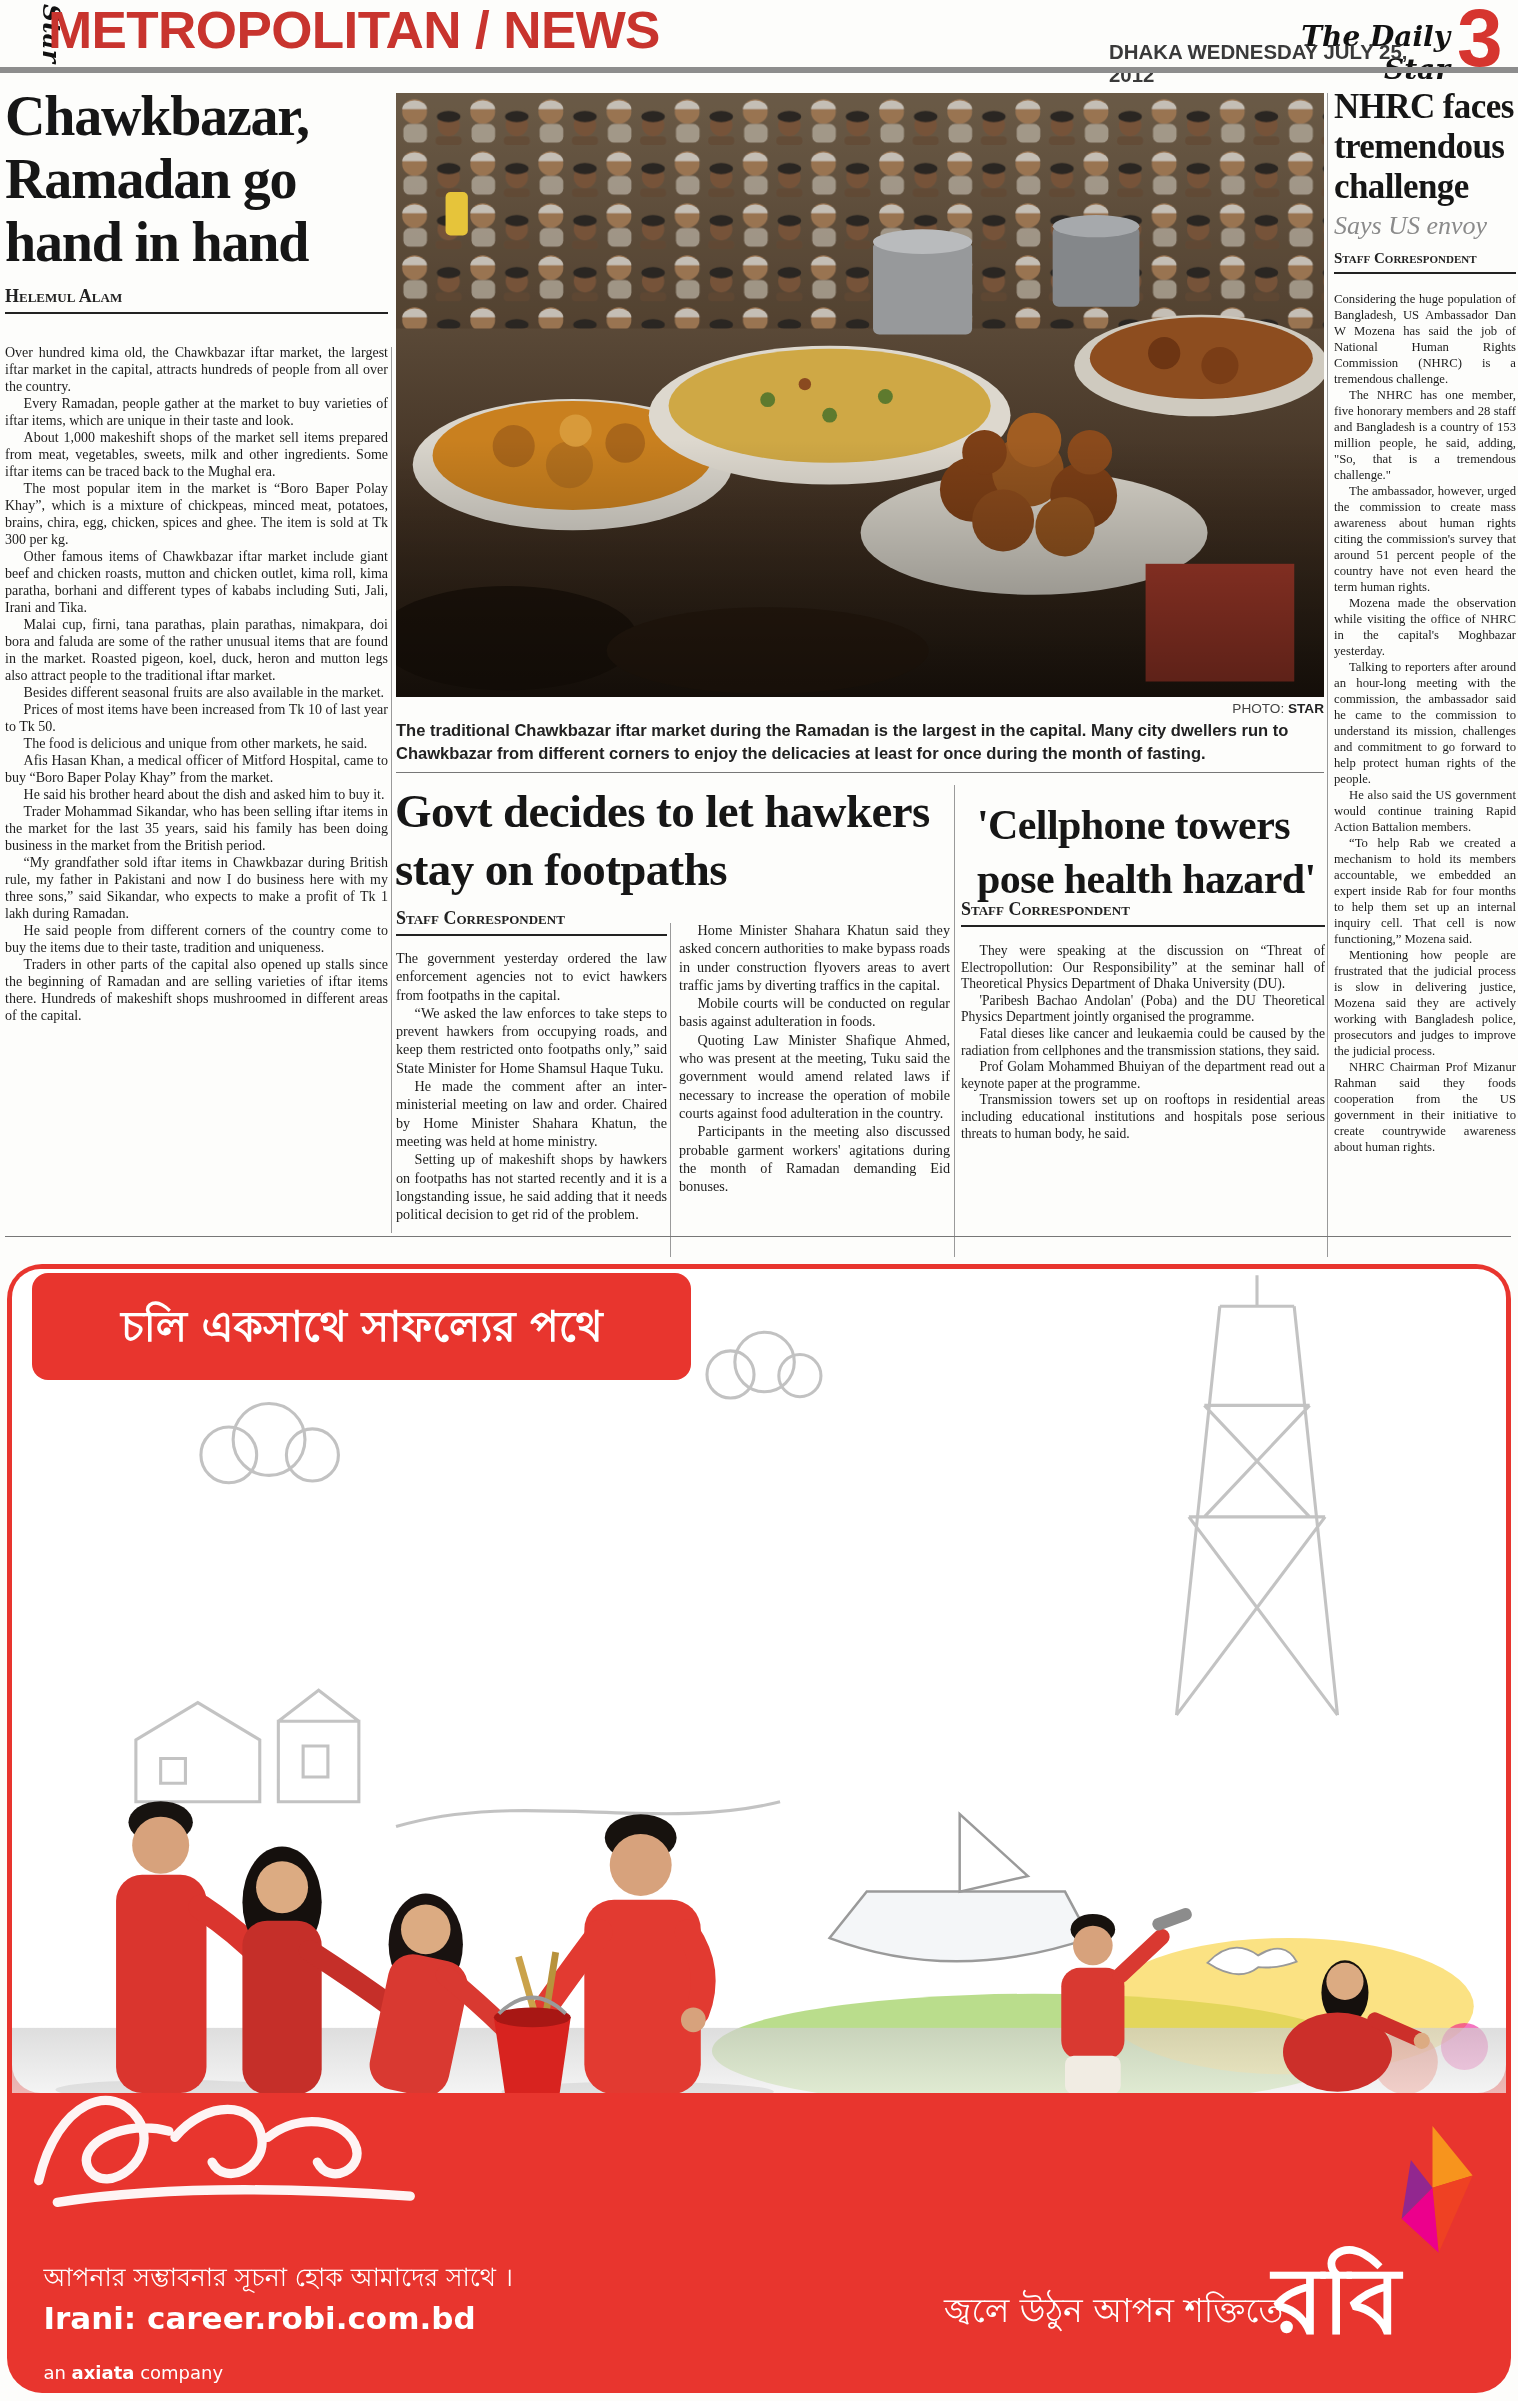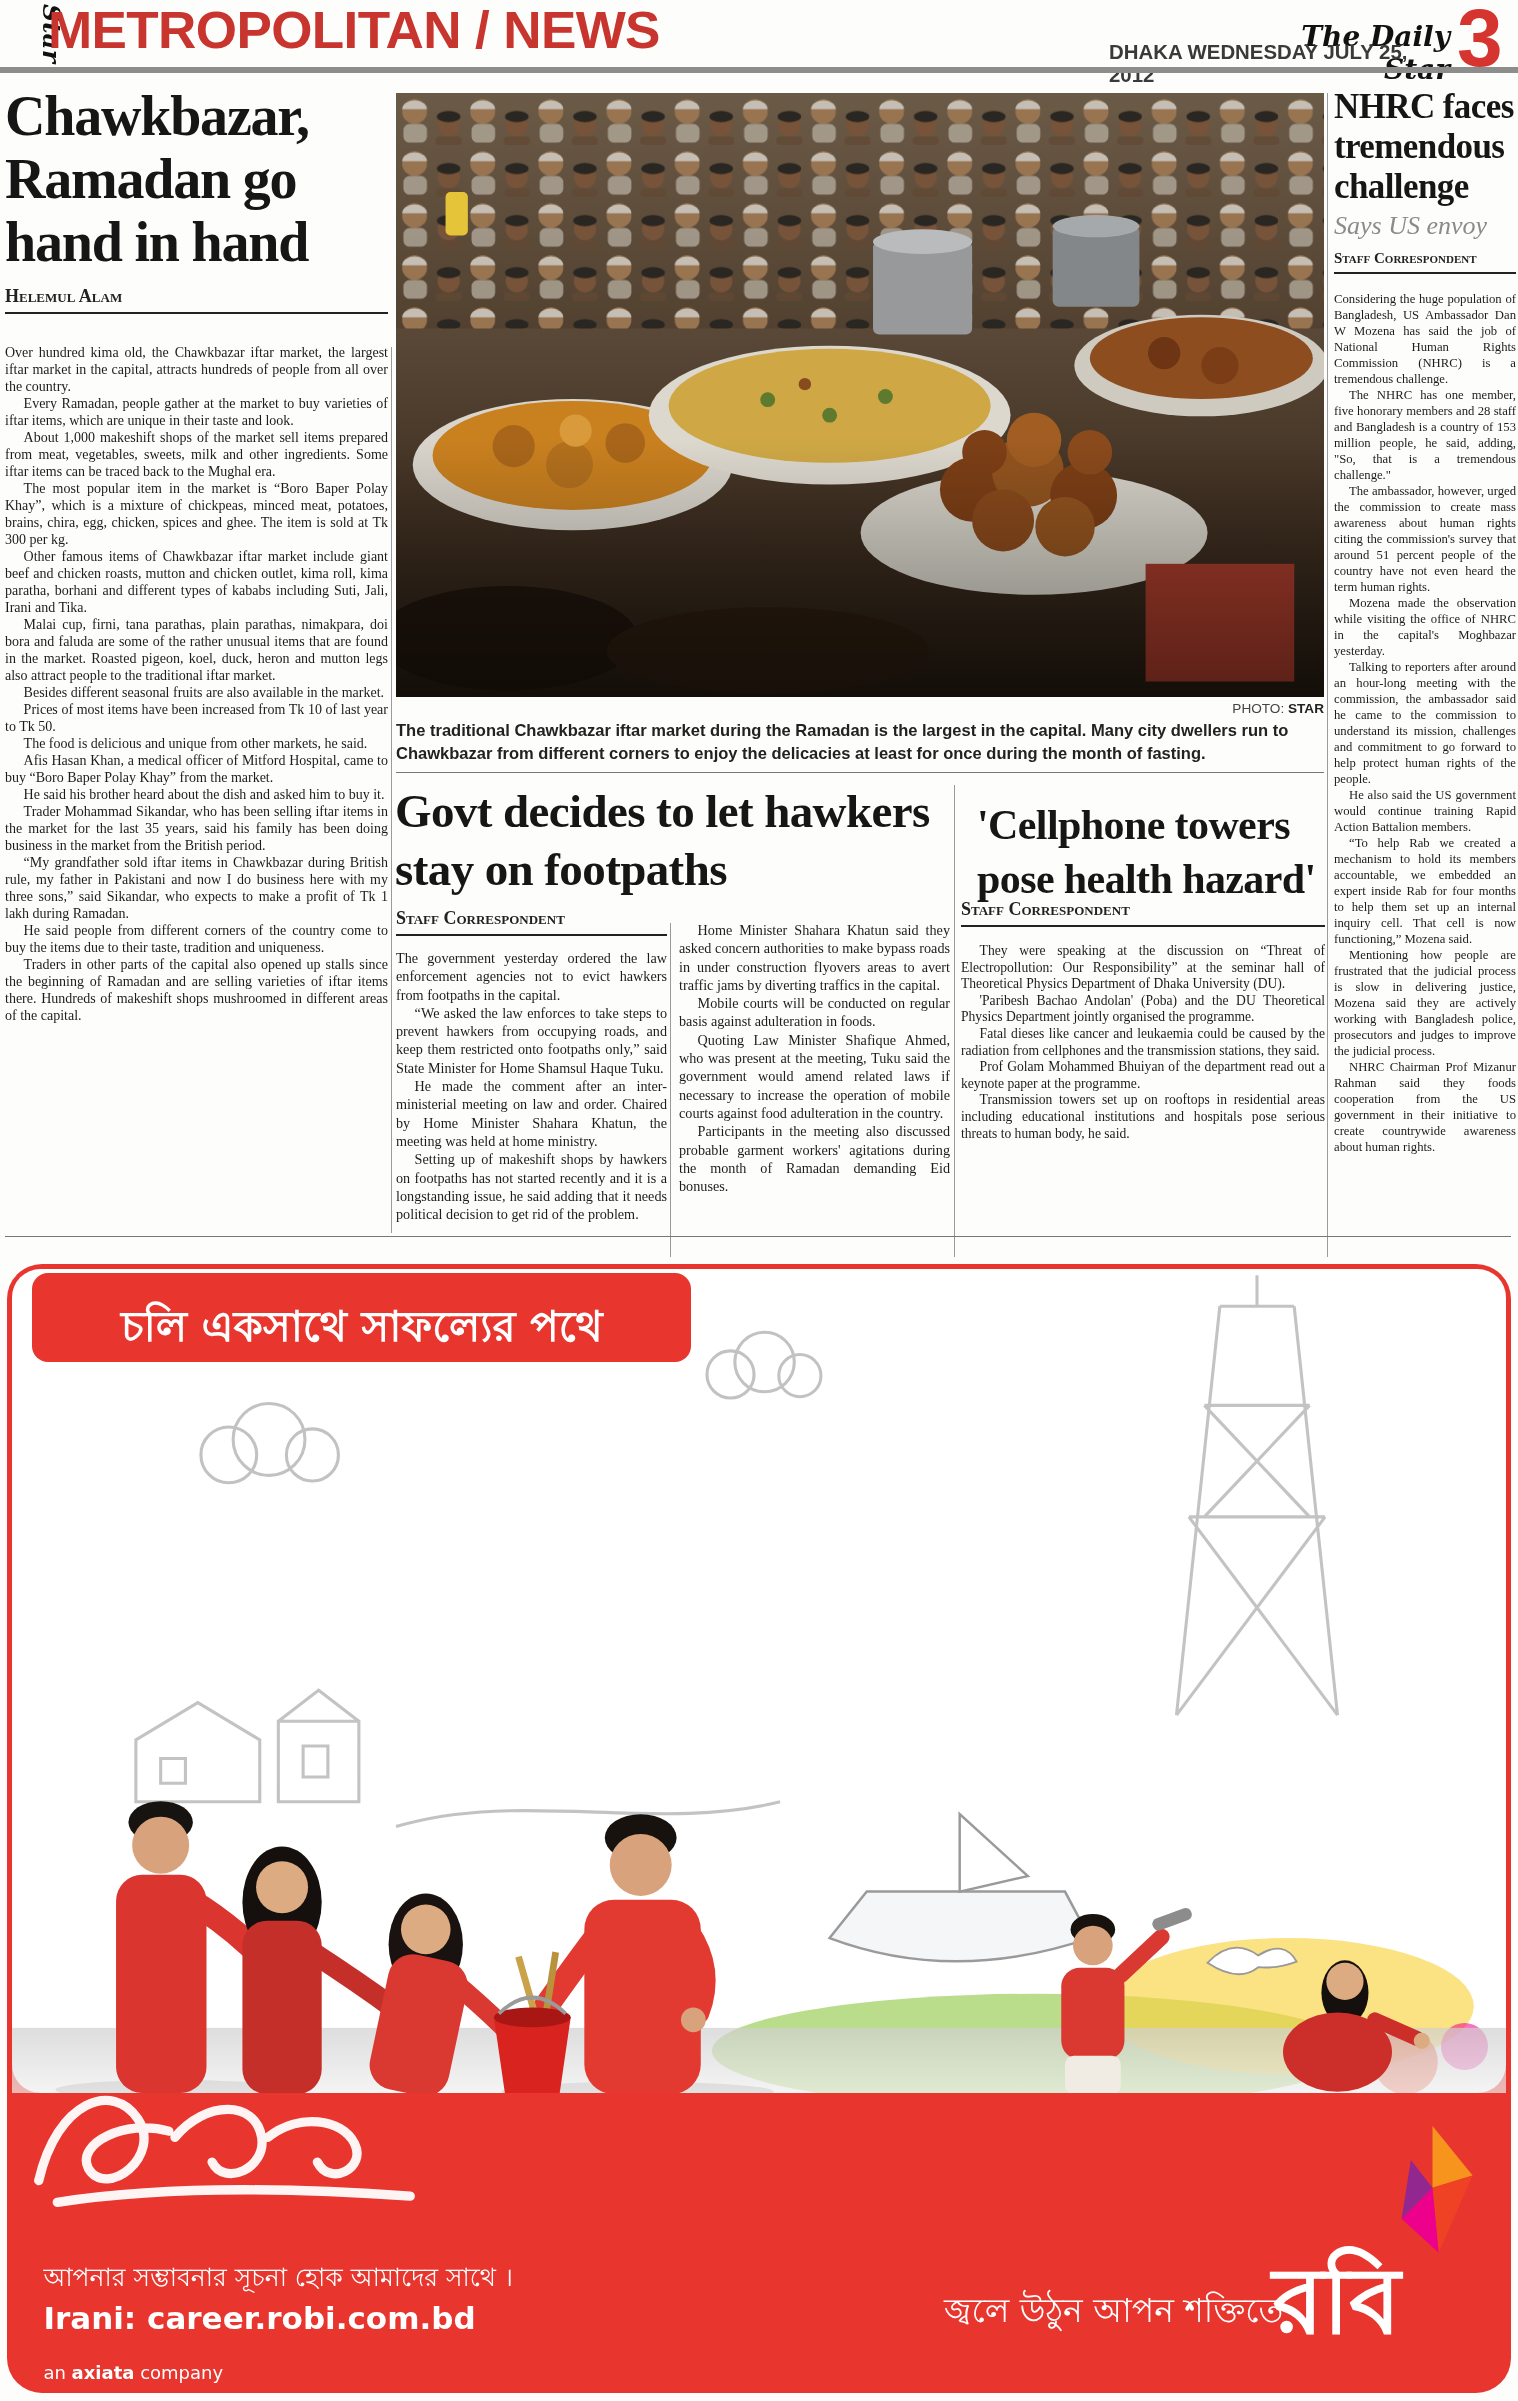--- a/index.html
+++ b/index.html
@@ -42,21 +42,21 @@
   
   .a4-head{left:1334px;top:87px;width:182px;font-weight:bold;font-size:35px;line-height:40px;letter-spacing:-0.6px;color:#161616;}
   .a4-sub{left:1334px;top:211px;width:182px;font-style:italic;font-size:26px;color:#8b8b8b;}
   .a4-by{left:1334px;top:250px;width:182px;font-size:15px;}
   .a4-body{left:1334px;top:291px;width:182px;font-size:12.7px;line-height:16px;height:969px;overflow:hidden;}
   .a4-body p{text-indent:15px;}
   .bot-rule{left:5px;top:1236px;width:1506px;}
   
   .ad{left:7.4px;top:1264px;width:1504px;height:1129px;background:#e8352e;border-radius:35px;overflow:hidden;}
   .ad-white{position:absolute;left:5px;top:5px;width:1494px;height:824px;background:#ffffff;border-radius:28.5px;}
-  .ad-banner{position:absolute;left:25px;top:8.7px;width:659px;height:89px;background:#e8352e;border-radius:16px;color:#fff;font-family:"DejaVu Sans",sans-serif;font-weight:bold;font-size:42px;line-height:107px;text-align:center;overflow:hidden;}
+  .ad-banner{position:absolute;left:25px;top:8.7px;width:659px;height:107px;background:#e8352e;border-radius:16px;color:#fff;font-family:"DejaVu Sans",sans-serif;font-weight:bold;font-size:42px;line-height:107px;text-align:center;overflow:hidden;}
   .ad-illus{position:absolute;left:5px;top:5px;width:1494px;height:824px;}
   .ad-tagline{position:absolute;left:36px;top:994px;color:#fff;font-family:"DejaVu Sans",sans-serif;font-size:25px;}
   .ad-visit{position:absolute;left:36px;top:1036px;color:#fff;font-family:"DejaVu Sans",sans-serif;font-weight:bold;font-size:31px;}
   .ad-company{position:absolute;left:36px;top:1098px;color:#fff;font-family:"DejaVu Sans",sans-serif;font-size:18px;}
   .ad-rtag{position:absolute;left:892px;top:1021px;width:384px;color:#fff;font-family:"DejaVu Sans",sans-serif;font-size:33px;text-align:right;}
   .robi-word{position:absolute;left:1265px;top:966px;width:198px;color:#fff;font-family:"DejaVu Sans",sans-serif;font-weight:bold;font-size:92px;}
   .graffiti{position:absolute;left:12.4px;top:799px;}
   .kite{position:absolute;left:1373px;top:862px;}
 </style>
 </head>

